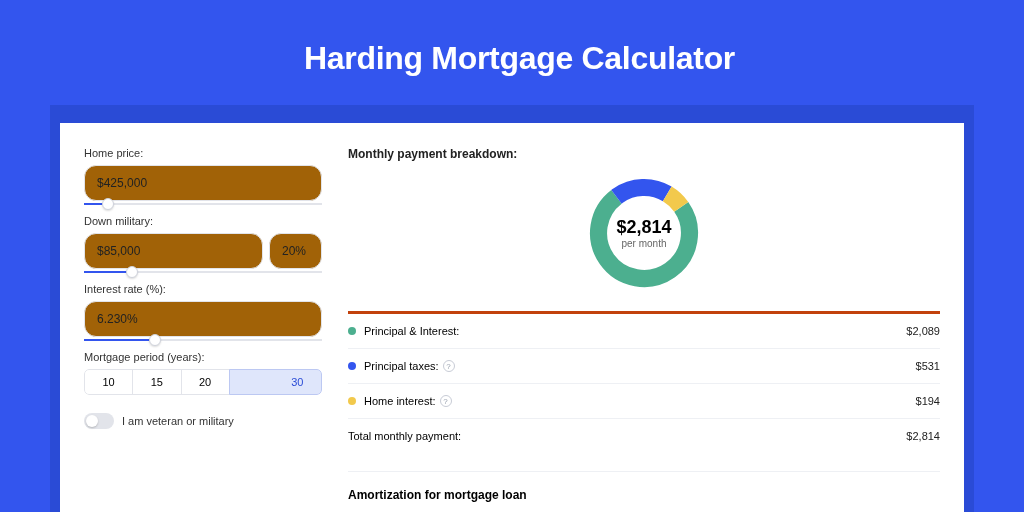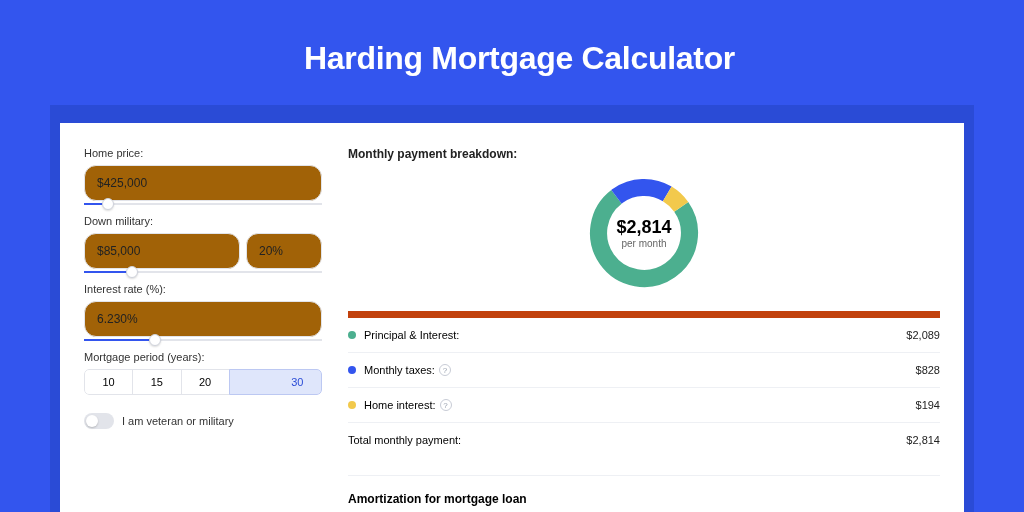--- a/index.html
+++ b/index.html
@@ -9,39 +9,39 @@
   .title { color: #fff; font-size: 32px; font-weight: 700; letter-spacing: -0.3px; }
   .inner-back { background: #2a4bd6; margin: 28px 50px 0 50px; padding: 18px 0 0 0; }
   .card { background: #fff; margin: 0 10px; padding: 24px; display: flex; gap: 26px; }
   .left { width: 238px; flex: 0 0 238px; }
   .right { flex: 1; }
   .field-label { font-size: 11px; color: #333; margin-bottom: 6px; }
   .field { margin-bottom: 14px; position: relative; }
   .input { width: 100%; border: 1px solid #e2e4ea; border-radius: 12px; padding: 10px 12px; font-size: 12px; color: #222; background: #a16207; }
   .row { display: flex; gap: 6px; }
   .row .input.big { flex: 1; }
-  .row .input.small { width: 76px; }
+  .row .input.small { width: 53px; }
   .slider-track { position: absolute; left: 0; right: 0; bottom: -4px; height: 2px; background: #e2e4ea; }
   .slider-fill { height: 100%; background: #3355ee; }
   .slider-thumb { position: absolute; bottom: -9px; width: 12px; height: 12px; border-radius: 50%; background: #fff; border: 1px solid #d0d3dc; box-shadow: 0 1px 2px rgba(0,0,0,0.15); transform: translateX(-50%); }
   .periods { display: flex; gap: 0; border-radius: 5px; overflow: hidden; }
   .period-btn { flex: 1; border: 1px solid #e2e4ea; background: #fff; font-size: 11px; padding: 6px 0; text-align: center; cursor: pointer; margin-left: -1px; }
   .period-btn:first-child { margin-left: 0; border-radius: 5px 0 0 5px; }
   .period-btn:last-child { border-radius: 0 5px 5px 0; padding-left: 44px; }
   .period-btn.active { background: #dfe6fb; color: #2a4bd6; border-color: #bcc8f2; position: relative; z-index: 1; }
   .toggle-row { display:flex; align-items:center; gap:8px; margin-top:18px; }
   .toggle { width: 30px; height: 16px; border-radius: 999px; background:#e2e4ea; position:relative; }
   .toggle::after { content:""; position:absolute; width:12px; height:12px; background:#fff; border-radius:50%; top:2px; left:2px; box-shadow:0 1px 2px rgba(0,0,0,0.2); }
   .toggle-label { font-size:11px; color:#333; }
   .section-title { font-size: 12px; font-weight: 600; color:#222; margin-bottom: 12px; }
   .donut-wrap { display:flex; justify-content:center; margin: 6px 0 18px 0; position:relative; }
   .donut-center { position:absolute; top:50%; left:50%; transform:translate(-50%,-50%); text-align:center; }
   .donut-amount { font-size:18px; font-weight:700; }
   .donut-sub { font-size:10px; color:#666; }
-  .legend { border-top: 7px solid #c2410c; }
+  .legend { border-top: 3px solid #c2410c; }
   .legend-row { display:flex; align-items:center; padding: 11px 0; border-bottom: 1px solid #eef0f4; font-size:11px; }
   .legend-row.total { font-weight:400; border-bottom:none; }
   .dot { width:8px; height:8px; border-radius:50%; margin-right:8px; flex:0 0 8px; }
   .help-icon { display:inline-flex; align-items:center; justify-content:center; width:12px; height:12px; border:1px solid #c8ccd6; border-radius:50%; font-size:8px; color:#98a0ae; margin-left:4px; }
   .legend-label { flex:1; display:flex; align-items:center; }
   .legend-val { font-size:11px; color:#222; }
   .amort { margin-top: 18px; border-top:1px solid #eef0f4; padding-top:16px; }
   .amort-title { font-size:12px; font-weight:700; margin-bottom:10px; }
   .amort-text { font-size:10px; color:#444; line-height:1.4; }
 </style>
@@ -124,24 +124,24 @@
           <div class="legend-row">
             <span class="dot" style="background: rgb(76, 175, 143);"></span>
             <span class="legend-label">
               <span>Principal &amp; Interest:</span>
             </span>
             <span class="legend-val">$2,089</span>
           </div>
           <div class="legend-row">
             <span class="dot" style="background: rgb(51, 85, 238);"></span>
             <span class="legend-label">
-              <span>Monthly taxes:</span>
+              <span>Principal taxes:</span>
               <span class="help-icon">?</span>
             </span>
-            <span class="legend-val">$828</span>
+            <span class="legend-val">$531</span>
           </div>
           <div class="legend-row">
             <span class="dot" style="background: rgb(242, 201, 76);"></span>
             <span class="legend-label">
               <span>Home interest:</span>
               <span class="help-icon">?</span>
             </span>
             <span class="legend-val">$194</span>
           </div>
           <div class="legend-row total">

